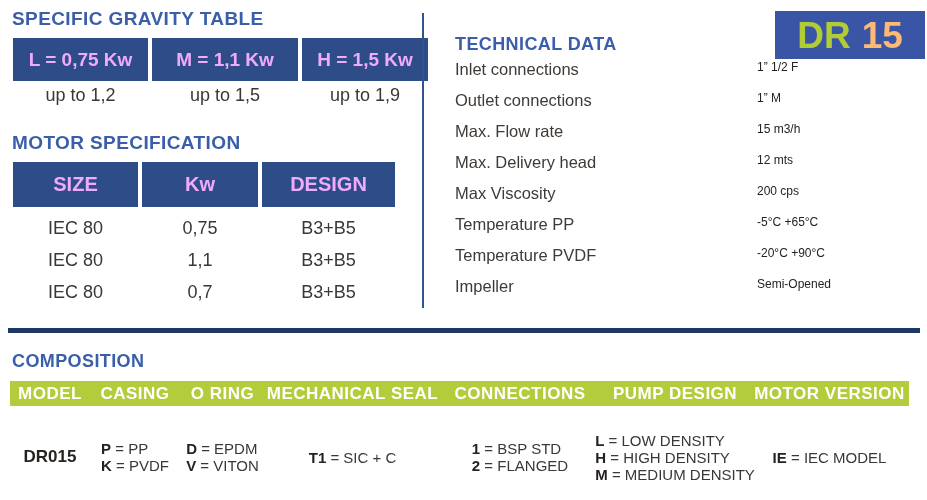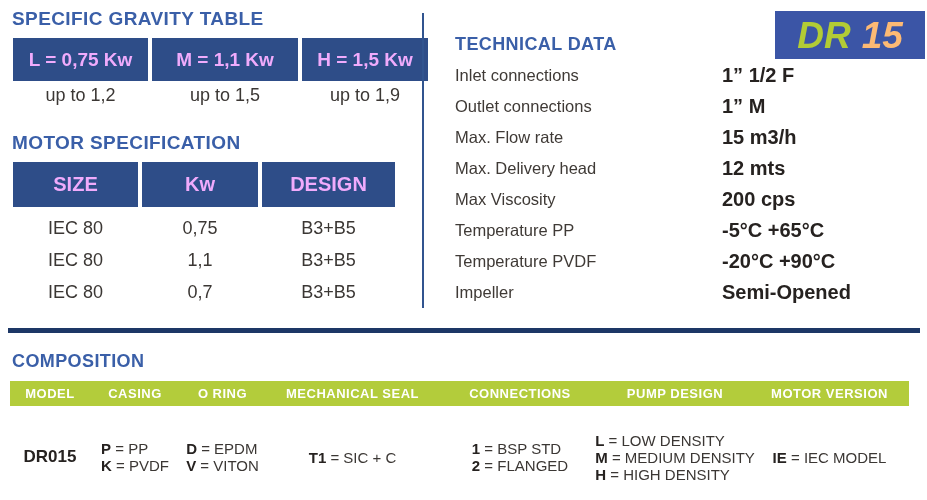--- a/index.html
+++ b/index.html
@@ -27,36 +27,36 @@
   
   .mot-h{width:125px;height:45px;font-size:20px;}
   .mot-h.c2{width:116px;}
   .mot-h.c3{width:133px;}
   .mot-cell{width:125px;height:31px;}
   .mot-cell.c2{width:116px;}
   .mot-cell.c3{width:133px;}
   .vdivider{position:absolute;left:422px;top:13px;width:2px;height:295px;background:#31548f;}
   
   .spec-list{position:absolute;left:455px;top:60px;width:460px;}
-  .spec-row{display:flex;height:31px;align-items:center;}
+  .spec-row{display:flex;height:31px;gap:35px;}
   .spec-label{width:267px;font-size:16.5px;color:#3f3a36;}
-  .spec-value{font-size:20px;font-weight:bold;color:#262220;white-space:nowrap;}
+  .spec-value{font-size:12px;font-weight:normal;color:#262220;white-space:nowrap;}
   
   .badge{
     position:absolute;left:775px;top:11px;width:150px;height:48px;background:#3b55a6;
-    display:flex;align-items:center;justify-content:center;gap:11px;font-style:italic;
+    display:flex;align-items:center;justify-content:center;gap:11px;
   }
   .badge .prefix{color:#b2cc35;font-weight:bold;font-size:37px;line-height:1;}
   .badge .number{color:#fdba74;font-weight:bold;font-size:37px;line-height:1;}
   .hdivider{position:absolute;left:8px;top:328px;width:912px;height:5px;background:#1d3766;}
   
   .comp-header{position:absolute;left:10px;top:381px;width:899px;height:25px;display:flex;background:#b3cc3b;}
   .comp-col{display:flex;align-items:center;justify-content:center;}
   .comp-header .comp-col{
-    color:#ffffff;font-weight:bold;font-size:13px;letter-spacing:0.5px;white-space:nowrap;text-align:right;
+    color:#ffffff;font-weight:bold;font-size:17px;letter-spacing:0.5px;white-space:nowrap;text-align:right;
   }
   .w-model{width:80px;} .w-casing{width:90px;} .w-oring{width:85px;}
   .w-seal{width:175px;} .w-conn{width:160px;} .w-pump{width:150px;} .w-motor{width:159px;}
   .comp-body{position:absolute;left:10px;top:426px;width:899px;height:62px;display:flex;}
   .comp-body .comp-col{flex-direction:column;}
   .legend-line{font-size:15px;line-height:17px;color:#3b3734;white-space:nowrap;}
   .legend-line b{color:#262220;}
   .model-code{font-size:17px;font-weight:bold;color:#262220;}
 </style>
 </head>
@@ -181,22 +181,22 @@
     </div>
     <div class="comp-col w-conn">
       <div>
         <div class="legend-line"><b>1</b> <span>= BSP STD</span></div>
         <div class="legend-line"><b>2</b> <span>= FLANGED</span></div>
       </div>
     </div>
     <div class="comp-col w-pump">
       <div>
         <div class="legend-line"><b>L</b> <span>= LOW DENSITY</span></div>
+        <div class="legend-line"><b>H</b> <span>= HIGH DENSITY</span></div>
         <div class="legend-line"><b>M</b> <span>= MEDIUM DENSITY</span></div>
-        <div class="legend-line"><b>H</b> <span>= HIGH DENSITY</span></div>
       </div>
     </div>
     <div class="comp-col w-motor">
       <div>
         <div class="legend-line"><b>IE</b> <span>= IEC MODEL</span></div>
       </div>
     </div>
   </div>
 
 </div>

